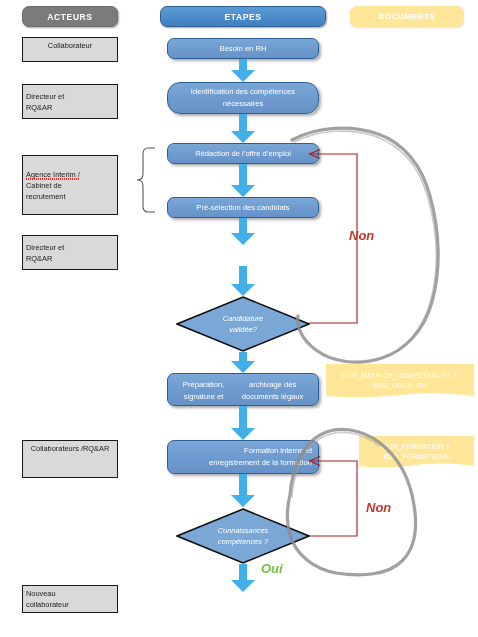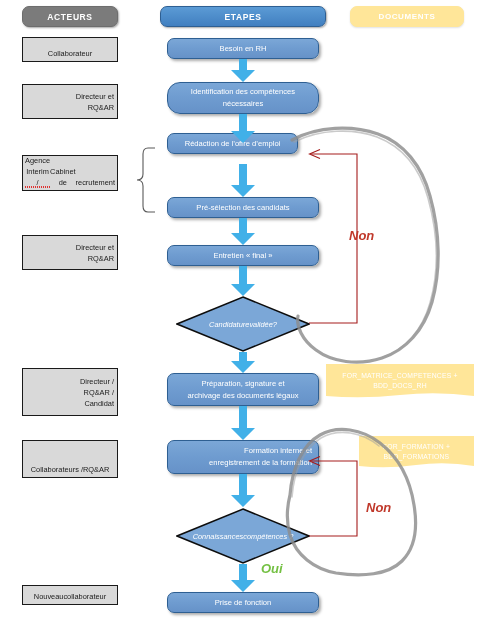--- a/index.html
+++ b/index.html
@@ -59,21 +59,21 @@
   .actor {
     position: absolute;
     left: 22px;
     width: 96px;
     background: #d9d9d9;
     border: 1px solid #1a1a1a;
     color: #1a1a1a;
     font-size: 7.4px;
     line-height: 11px;
     display: flex;
-    align-items: flex-end;
+    align-items: flex-start;
     justify-content: center;
     text-align: center;
     box-sizing: border-box;
     padding: 2px 3px;
   }
   .actor .sp { position: relative; }
   .actor .sp::after {
     content: "";
     position: absolute;
     left: 0; right: 0; bottom: 0px;
@@ -99,21 +99,21 @@
     box-shadow: 2px 2px 3px rgba(0,0,0,.33);
   }
 
   
   .diamond-wrap { position: absolute; }
   .diamond-wrap svg { display: block; }
   .diamond-text {
     position: absolute;
     left: 0; top: 0; right: 0; bottom: 0;
     display: flex;
-    flex-direction: row;
+    flex-direction: column;
     align-items: center;
     justify-content: center;
     color: #ffffff;
     font-style: italic;
     font-size: 7.4px;
     line-height: 11px;
     text-align: right;
     pointer-events: none;
   }
 
@@ -173,85 +173,74 @@
 
   <div class="actor" style="top:37px;height:25px;">
     <span>Collaborateur</span>
   </div>
 
   <div class="actor" style="top:84px;height:35px;flex-direction:column;">
     <span>Directeur et</span>
     <span>RQ&amp;AR</span>
   </div>
 
-  <div class="actor" style="top:155px;height:36px;flex-direction:row;">
+  <div class="actor" style="top:155px;height:60px;flex-direction:column;">
     <span class="sp">Agence Interim /</span>
     <span>Cabinet de</span>
     <span>recrutement</span>
   </div>
 
   <div class="actor" style="top:235px;height:35px;flex-direction:column;">
     <span>Directeur et</span>
     <span>RQ&amp;AR</span>
   </div>
 
-  <div class="actor" style="top:368px;height:48px;flex-direction:column;">
-    <span>Directeur /</span>
-    <span>RQ&amp;AR /</span>
-    <span>Candidat</span>
-  </div>
 
   <div class="actor" style="top:440px;height:38px;flex-direction:row;">
     <span>Collaborateurs /</span>
     <span>RQ&amp;AR</span>
   </div>
 
-  <div class="actor" style="top:585px;height:20px;">
+  <div class="actor" style="top:585px;height:28px;flex-direction:column;">
     <span>Nouveau</span>
     <span>collaborateur</span>
   </div>
 
   <svg class="brace" style="left:130px;top:146px;" width="26" height="68">
     <path d="M25,2 L18,2 Q13,2 13,8 L13,28 Q13,34 7,34 Q13,34 13,40 L13,60 Q13,66 18,66 L25,66" fill="none" stroke="#595959" stroke-width="1.1"></path>
   </svg>
 
   <div class="proc" style="left:167px;top:38px;width:152px;height:21px;">
     <span>Besoin en RH</span>
   </div>
 
   <div class="proc" style="left:167px;top:82px;width:152px;height:32px;flex-direction:column;border-radius:13px;">
     <span>Identification des compétences</span>
     <span>nécessaires</span>
   </div>
 
-  <div class="proc" style="left:167px;top:133px;width:131px;height:21px;">
+  <div class="proc" style="left:167px;top:143px;width:152px;height:21px;">
     <span>Rédaction de l’offre d’emploi</span>
   </div>
 
   <div class="proc" style="left:167px;top:197px;width:152px;height:21px;">
     <span>Pré-sélection des candidats</span>
   </div>
 
-  <div class="proc" style="left:167px;top:245px;width:152px;height:21px;">
-    <span>Entretien « final »</span>
-  </div>
-
-  <div class="proc" style="left:167px;top:373px;width:152px;height:33px;flex-direction:column;">
+
+  <div class="proc" style="left:167px;top:373px;width:152px;height:33px;flex-direction:row;align-items:flex-end;">
     <span>Préparation, signature  et</span>
     <span>archivage  des documents légaux</span>
   </div>
 
   <div class="proc" style="left:167px;top:440px;width:152px;height:34px;flex-direction:column;align-items:flex-end;">
     <span>Formation  interne et</span>
     <span>enregistrement de la formation</span>
   </div>
 
-  <div class="proc" style="left:167px;top:592px;width:152px;height:21px;">
-    <span>Prise de fonction</span>
-  </div>
 
   <div class="diamond-wrap" style="left:176px;top:296px;width:134px;height:56px;">
     <svg width="134" height="56">
       <polygon points="67,1 133,28 67,55 1,28" fill="#7ba7d7" stroke="#0d0d0d" stroke-width="1.6"></polygon>
     </svg>
     <div class="diamond-text">
       <span>Candidature</span>
       <span>validée?</span>
     </div>
   </div>

